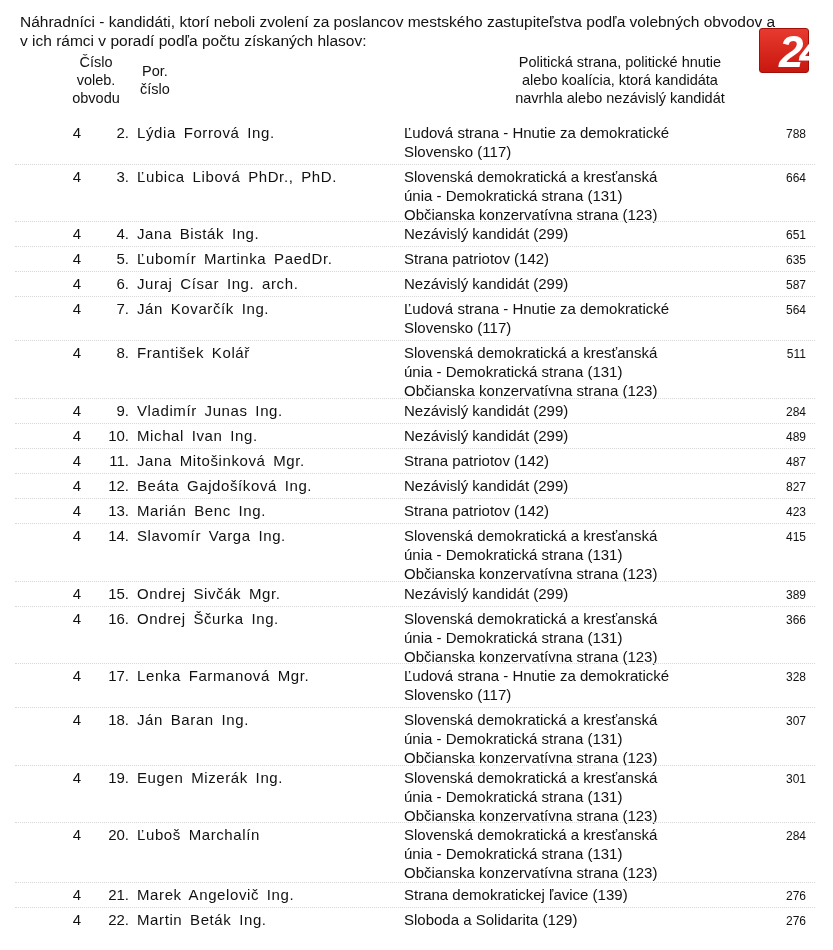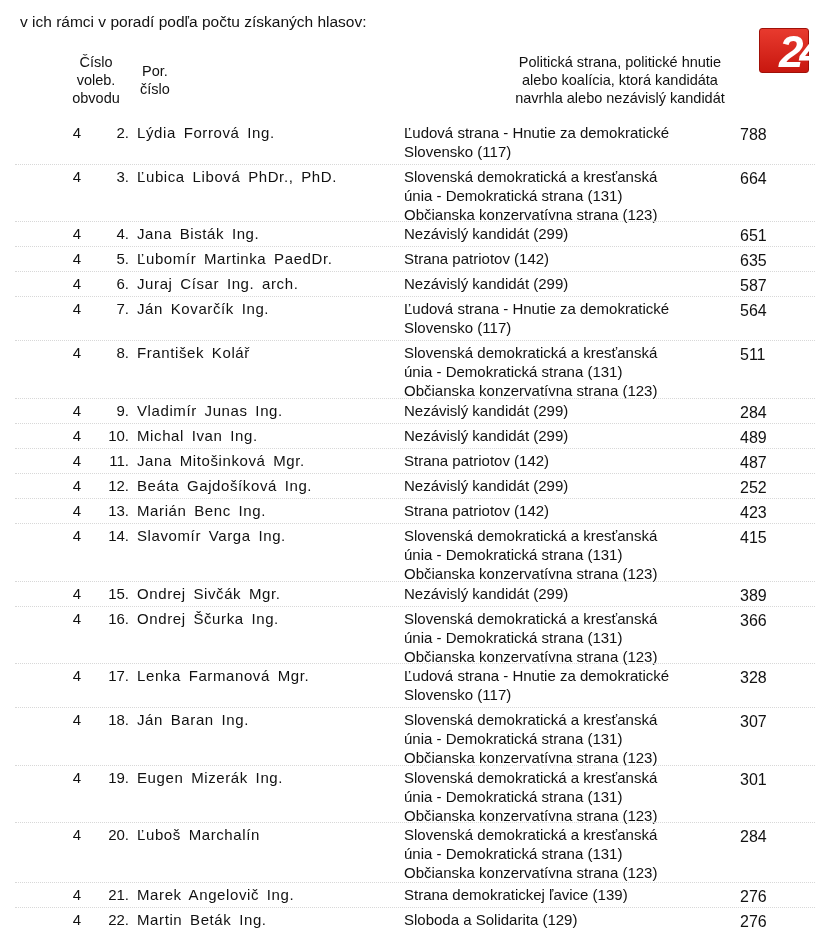--- a/index.html
+++ b/index.html
@@ -79,21 +79,22 @@
     .cell-strana {
       position: absolute;
       left: 404px;
       width: 330px;
     }
     .cell-strana .line { display: block; white-space: nowrap; }
     .cell-hlasy {
       position: absolute;
       left: 740px;
       width: 66px;
-      font-size: 16px;
+      text-align: right;
+      font-size: 12px;
       top: 2px;
     }
     .logo {
       position: absolute;
       left: 759px;
       top: 28px;
       width: 50px;
       height: 45px;
       background: linear-gradient(#e83a2e, #c8170f);
       border: 1px solid #a01008;
@@ -114,20 +115,21 @@
       left: 15px;
       width: 800px;
       height: 0;
       border-top: 1px dotted #d8d8d8;
     }
   </style>
 </head>
 <body>
 
 <div class="intro">
+  <div>Náhradníci - kandidáti, ktorí neboli zvolení za poslancov mestského zastupiteľstva podľa volebných obvodov a</div>
   <div>v ich rámci v poradí podľa počtu získaných hlasov:</div>
 </div>
 
 <div class="header">
   <div class="h h-obvod">
     <div>Číslo</div>
     <div>voleb.</div>
     <div>obvodu</div>
   </div>
   <div class="h h-por">
@@ -249,21 +251,21 @@
       <div class="cell-hlasy">487</div>
     </div>
     <div class="dots" style="top: 325px;"></div>
     <div class="row" style="top: 353px;">
       <div class="cell-obvod">4</div>
       <div class="cell-por">12.</div>
       <div class="cell-meno">Beáta Gajdošíková Ing.</div>
       <div class="cell-strana">
         <span class="line">Nezávislý kandidát (299)</span>
       </div>
-      <div class="cell-hlasy">252</div>
+      <div class="cell-hlasy">827</div>
     </div>
     <div class="dots" style="top: 350px;"></div>
     <div class="row" style="top: 378px;">
       <div class="cell-obvod">4</div>
       <div class="cell-por">13.</div>
       <div class="cell-meno">Marián Benc Ing.</div>
       <div class="cell-strana">
         <span class="line">Strana patriotov (142)</span>
       </div>
       <div class="cell-hlasy">423</div>

